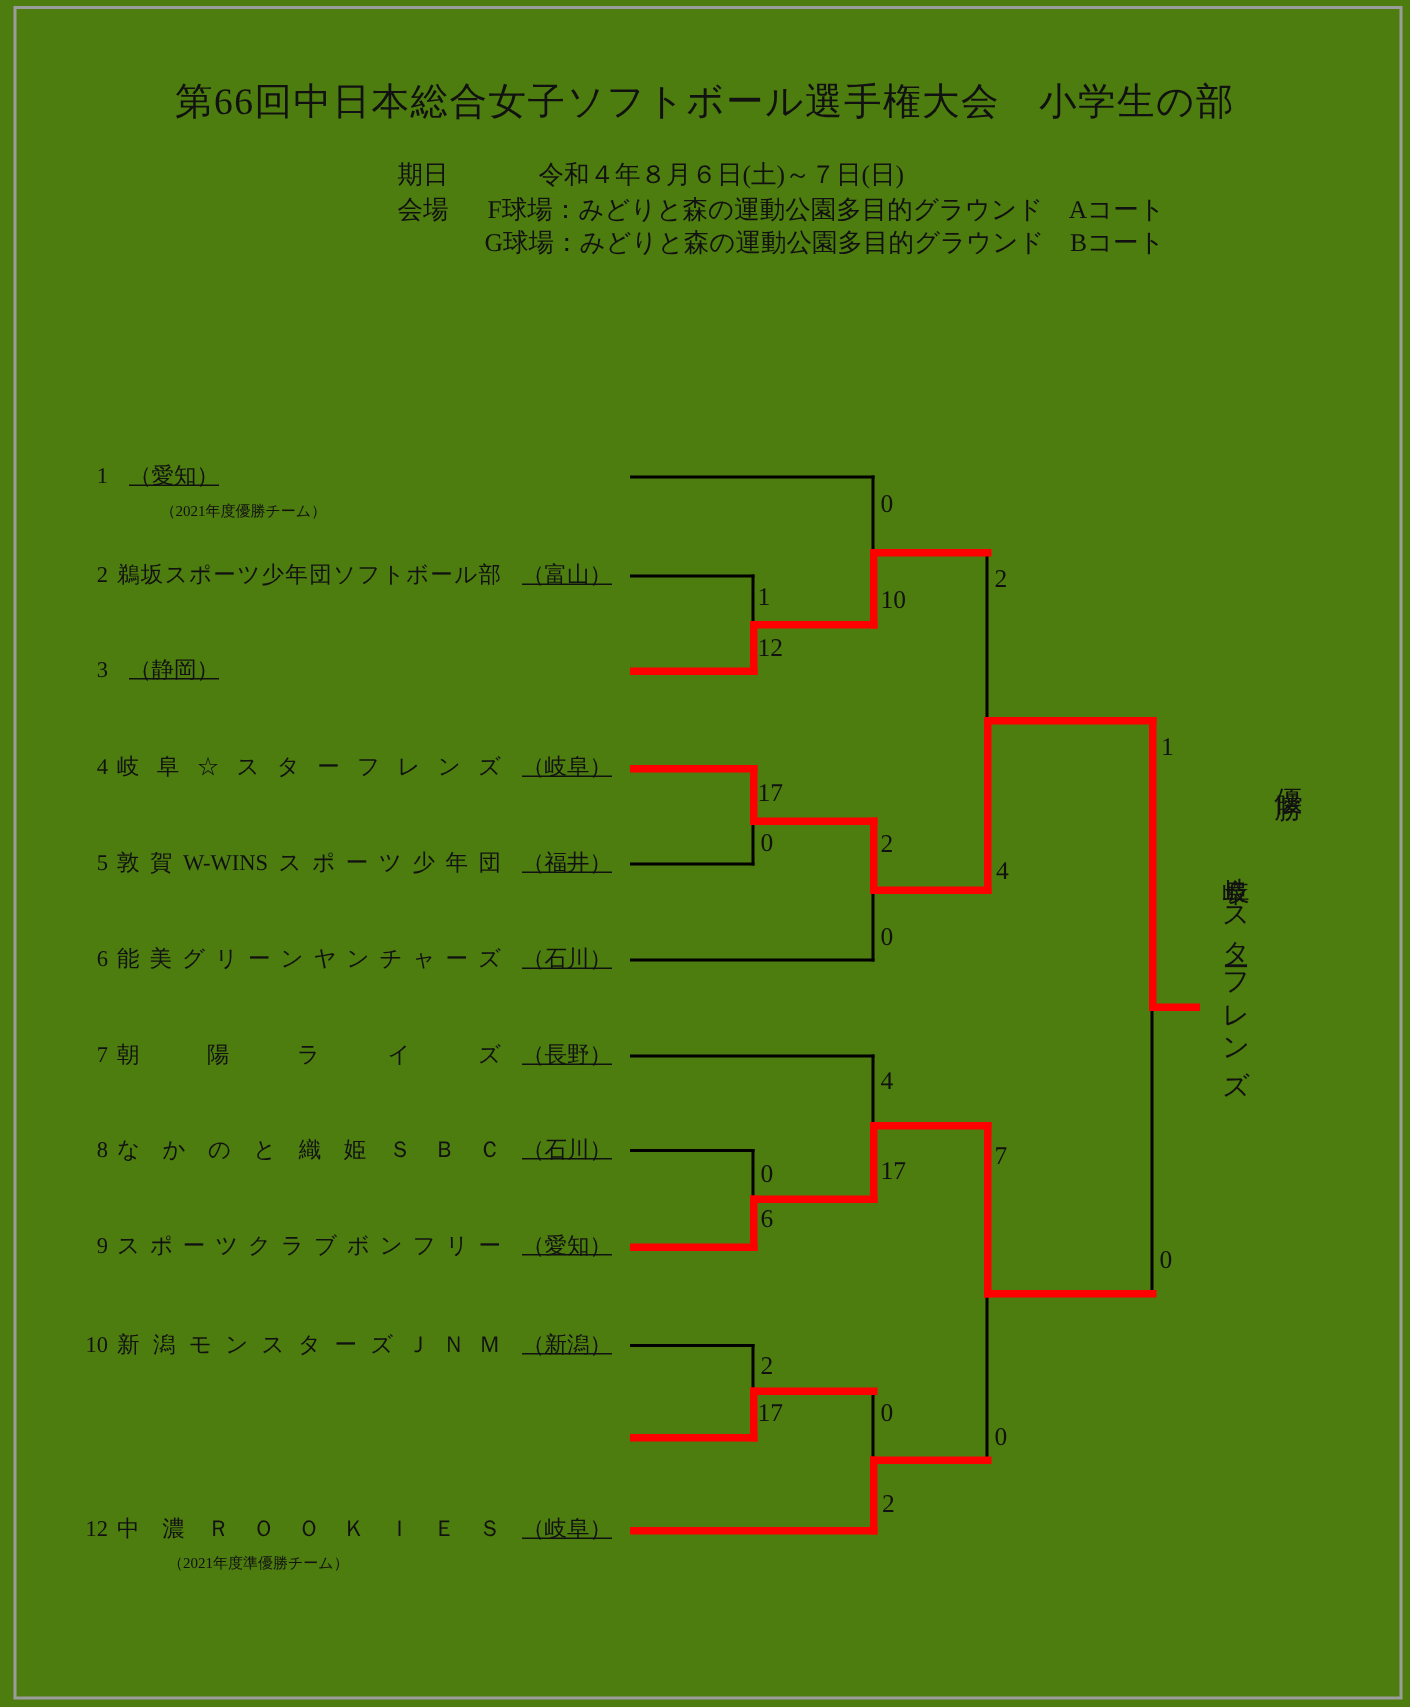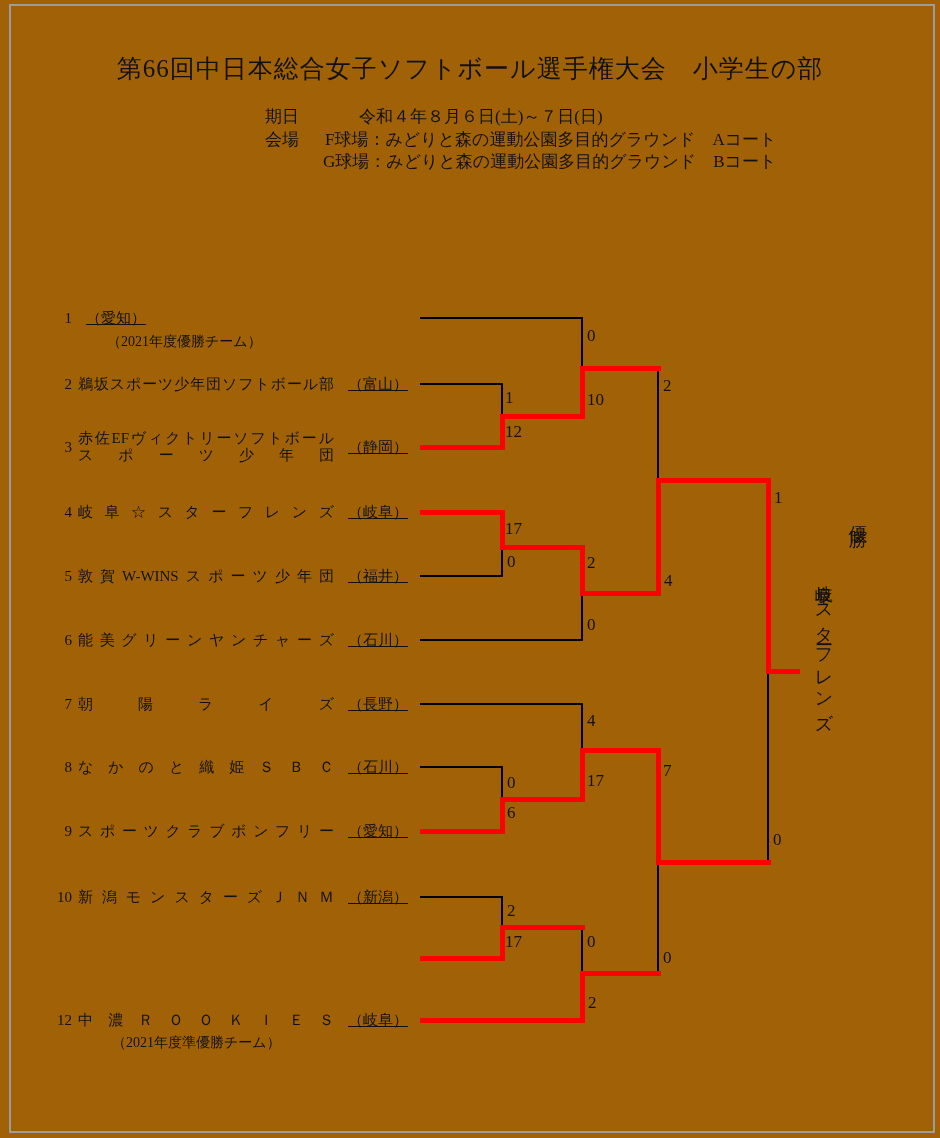--- a/index.html
+++ b/index.html
@@ -1,33 +1,33 @@
 <!DOCTYPE html>
 <html><head>
 <meta charset="utf-8">
 <style>
   html,body{margin:0;padding:0;background:#fff;}
   .sheet{
-    position:relative;width:940px;height:1138px;background:#a16207;
+    position:relative;width:940px;height:1138px;background:#4d7c0f;
     font-family:"Liberation Serif","DejaVu Serif",serif;color:#111;
     overflow:hidden;
   }
   .pborder{position:absolute;left:9px;top:4px;width:926px;height:1129px;
     border:2px solid #9c9c9c;box-sizing:border-box;}
   .title{position:absolute;left:0;top:54px;width:940px;text-align:center;
     font-size:25px;line-height:30px;letter-spacing:1px;white-space:nowrap;}
   .hdr{position:absolute;font-size:17px;line-height:19px;white-space:nowrap;}
   .team{position:absolute;left:50px;display:flex;align-items:center;
     font-size:15px;line-height:17px;height:20px;}
   .team .num{flex:none;width:22px;text-align:right;}
   .team .tname{flex:none;width:256px;margin-left:6px;
     text-align:justify;text-align-last:justify;}
   .team .pref{flex:none;margin-left:14px;white-space:nowrap;text-decoration:underline;}
   .team.twoline{height:36px;}
-  .caption{position:absolute;font-size:14px;line-height:16px;white-space:nowrap;}
+  .caption{position:absolute;font-size:10px;line-height:16px;white-space:nowrap;}
   .hline{position:absolute;height:2px;background:#000;}
   .vline{position:absolute;width:2px;background:#000;}
   .hline.red{height:5px;background:#ff0000;}
   .vline.red{width:5px;background:#ff0000;}
   .score{position:absolute;font-size:17px;line-height:17px;white-space:nowrap;}
   .vtext{position:absolute;writing-mode:vertical-rl;text-orientation:mixed;
     white-space:nowrap;}
   .champ-label{font-size:19px;letter-spacing:3px;}
   .champ-name{font-size:18px;letter-spacing:1px;}
 </style>
@@ -52,24 +52,20 @@
   <span class="caption" style="left:107px;top:334px;">（2021年度優勝チーム）</span>
 
   <div class="team" style="top:374px;">
     <span class="num">2</span>
     <span class="tname">鵜坂スポーツ少年団ソフトボール部</span>
     <span class="pref">（富山）</span>
   </div>
 
   <div class="team twoline" style="top:429px;">
     <span class="num">3</span>
-    <span class="tname">
-        <span style="display:block;">赤佐EFヴィクトリーソフトボール</span>
-        <span style="display:block;">スポーツ少年団</span>
-      </span>
     <span class="pref">（静岡）</span>
   </div>
 
   <div class="team" style="top:502px;">
     <span class="num">4</span>
     <span class="tname">岐阜☆スターフレンズ</span>
     <span class="pref">（岐阜）</span>
   </div>
 
   <div class="team" style="top:566px;">

